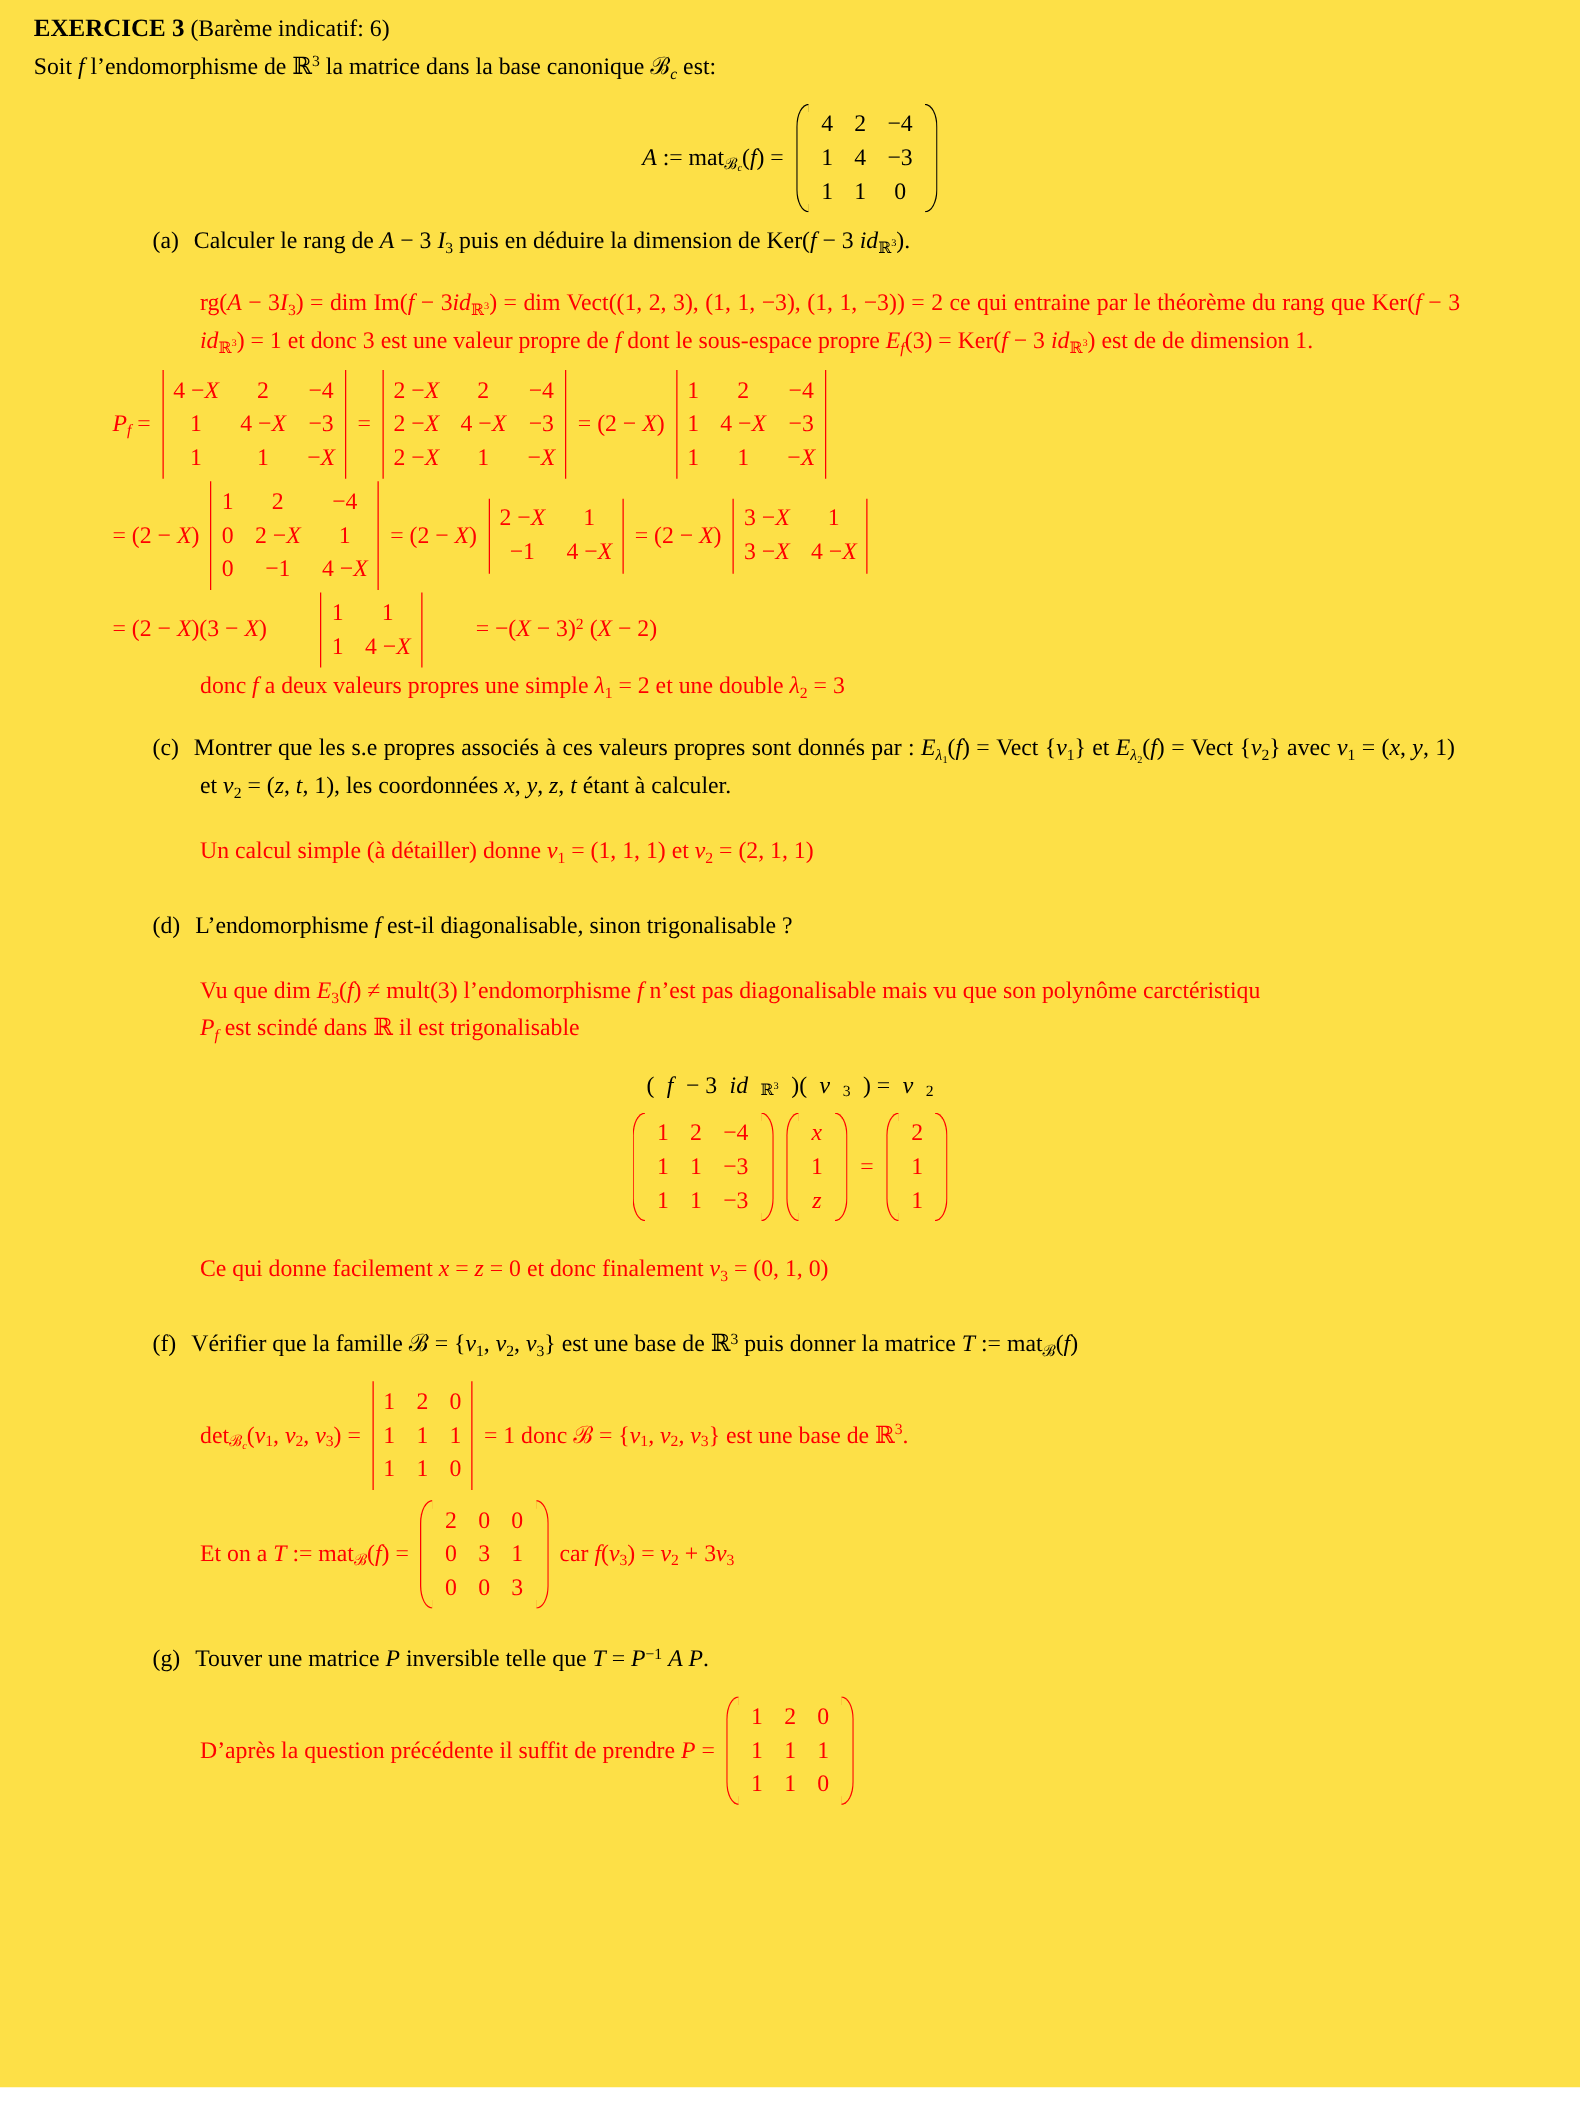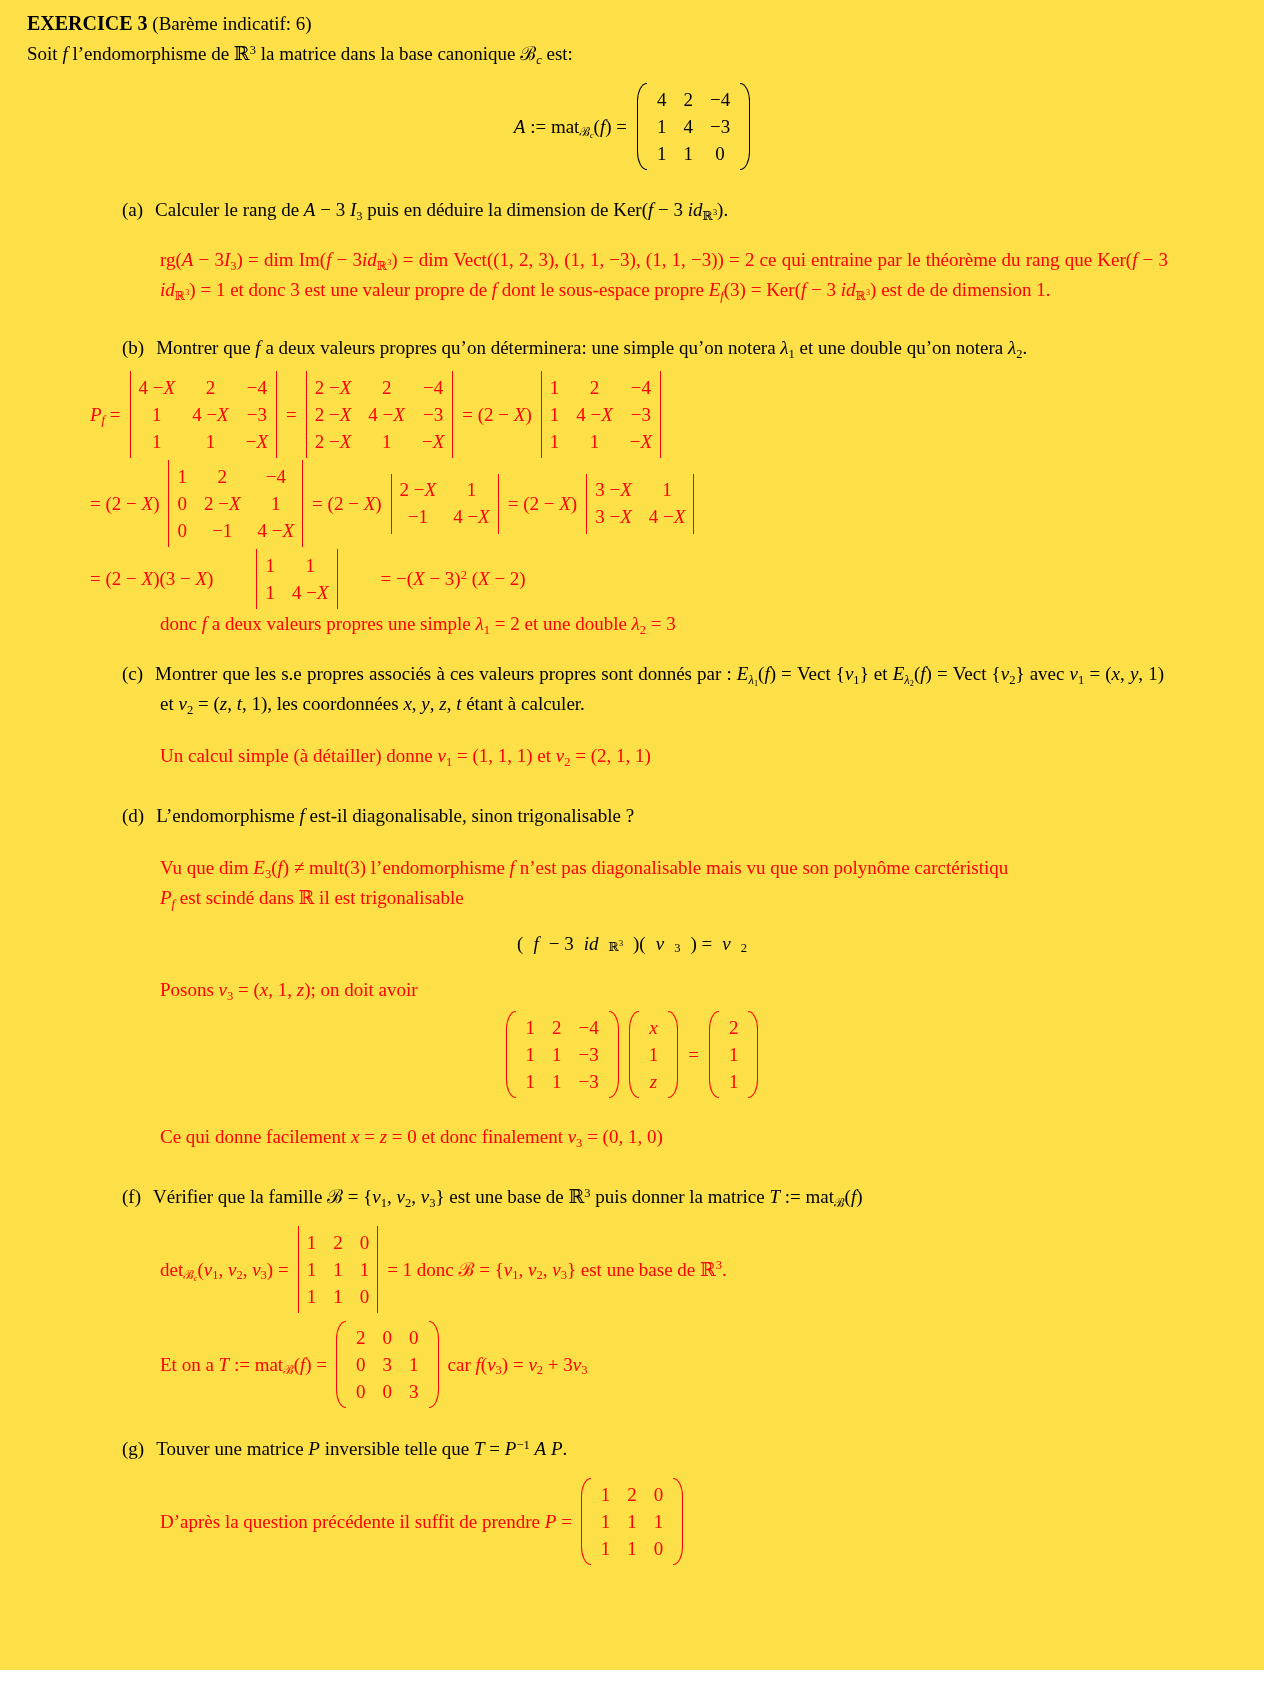--- a/index.html
+++ b/index.html
@@ -54,28 +54,25 @@
           <span class="mc">4</span>
           <span class="mc">−3</span>
           <span class="mc">1</span>
           <span class="mc">1</span>
           <span class="mc">0</span>
         </span>
         <span class="rp"></span>
       </span>
   </div>
 
-  <div class="item" style="margin-top:25px;">
+  <div class="item" style="margin-top:8px;">
     <div class="q"><span class="qlabel">(a)</span><span>Calculer le rang de <em>A</em> − 3 <em>I</em><sub>3</sub> puis en déduire la dimension de Ker(<em>f</em> − 3 <em>id</em><sub>ℝ<sup>3</sup></sub>).</span></div>
   </div>
   <div class="ans red just" style="margin-top:20px;">rg(<em>A</em> − 3<em>I</em><sub>3</sub>) = dim Im(<em>f</em> − 3<em>id</em><sub>ℝ<sup>3</sup></sub>) = dim Vect((1, 2, 3), (1, 1, −3), (1, 1, −3)) = 2 ce qui entraine par le théorème du rang que Ker(<em>f</em> − 3 <em>id</em><sub>ℝ<sup>3</sup></sub>) = 1 et donc 3 est une valeur propre de <em>f</em> dont le sous-espace propre <em>E</em><sub><em>f</em></sub>(3) = Ker(<em>f</em> − 3 <em>id</em><sub>ℝ<sup>3</sup></sub>) est de de dimension 1.</div>
 
-  <div class="item" style="margin-top:28px;">
-    <div class="q"><span class="qlabel">(b)</span><span>Montrer que <em>f</em> a deux valeurs propres qu’on déterminera: une simple qu’on notera <em>λ</em><sub>1</sub> et une double qu’on notera <em>λ</em><sub>2</sub>.</span></div>
-  </div>
 
   <div class="mathline bmath red" style="margin-top:8px;">
     <span class="mt"><em>P</em><sub><em>f</em></sub> =</span>
     <span class="mx det">
         <span class="mgrid" style="grid-template-columns: repeat(3, auto);">
           <span class="mc">4 − <em>X</em></span>
           <span class="mc">2</span>
           <span class="mc">−4</span>
           <span class="mc">1</span>
           <span class="mc">4 − <em>X</em></span>
@@ -169,21 +166,20 @@
 
   <div class="item" style="margin-top:30px;">
     <div class="q"><span class="qlabel">(d)</span><span>L’endomorphisme <em>f</em> est-il diagonalisable, sinon trigonalisable ?</span></div>
   </div>
   <div class="ans red" style="margin-top:22px;">
     <div class="nowrap">Vu que dim <em>E</em><sub>3</sub>(<em>f</em>) ≠ mult(3) l’endomorphisme <em>f</em> n’est pas diagonalisable mais vu que son polynôme carctéristiqu</div>
     <div><em>P</em><sub><em>f</em></sub> est scindé dans ℝ il est trigonalisable</div>
   </div>
 
   <div class="ceq" style="margin-top:16px;">(<em>f</em> − 3 <em>id</em><sub>ℝ<sup>3</sup></sub>)(<em>v</em><sub>3</sub>) = <em>v</em><sub>2</sub></div>
-  <div class="ans red" style="margin-top:16px;">Posons <em>v</em><sub>3</sub> = (<em>x</em>, 1, <em>z</em>); on doit avoir</div>
   <div class="ceq red" style="margin-top:6px;">
     <span class="mx paren">
         <span class="lp"></span>
         <span class="mgrid" style="grid-template-columns: repeat(3, auto);">
           <span class="mc">1</span>
           <span class="mc">2</span>
           <span class="mc">−4</span>
           <span class="mc">1</span>
           <span class="mc">1</span>
           <span class="mc">−3</span>

